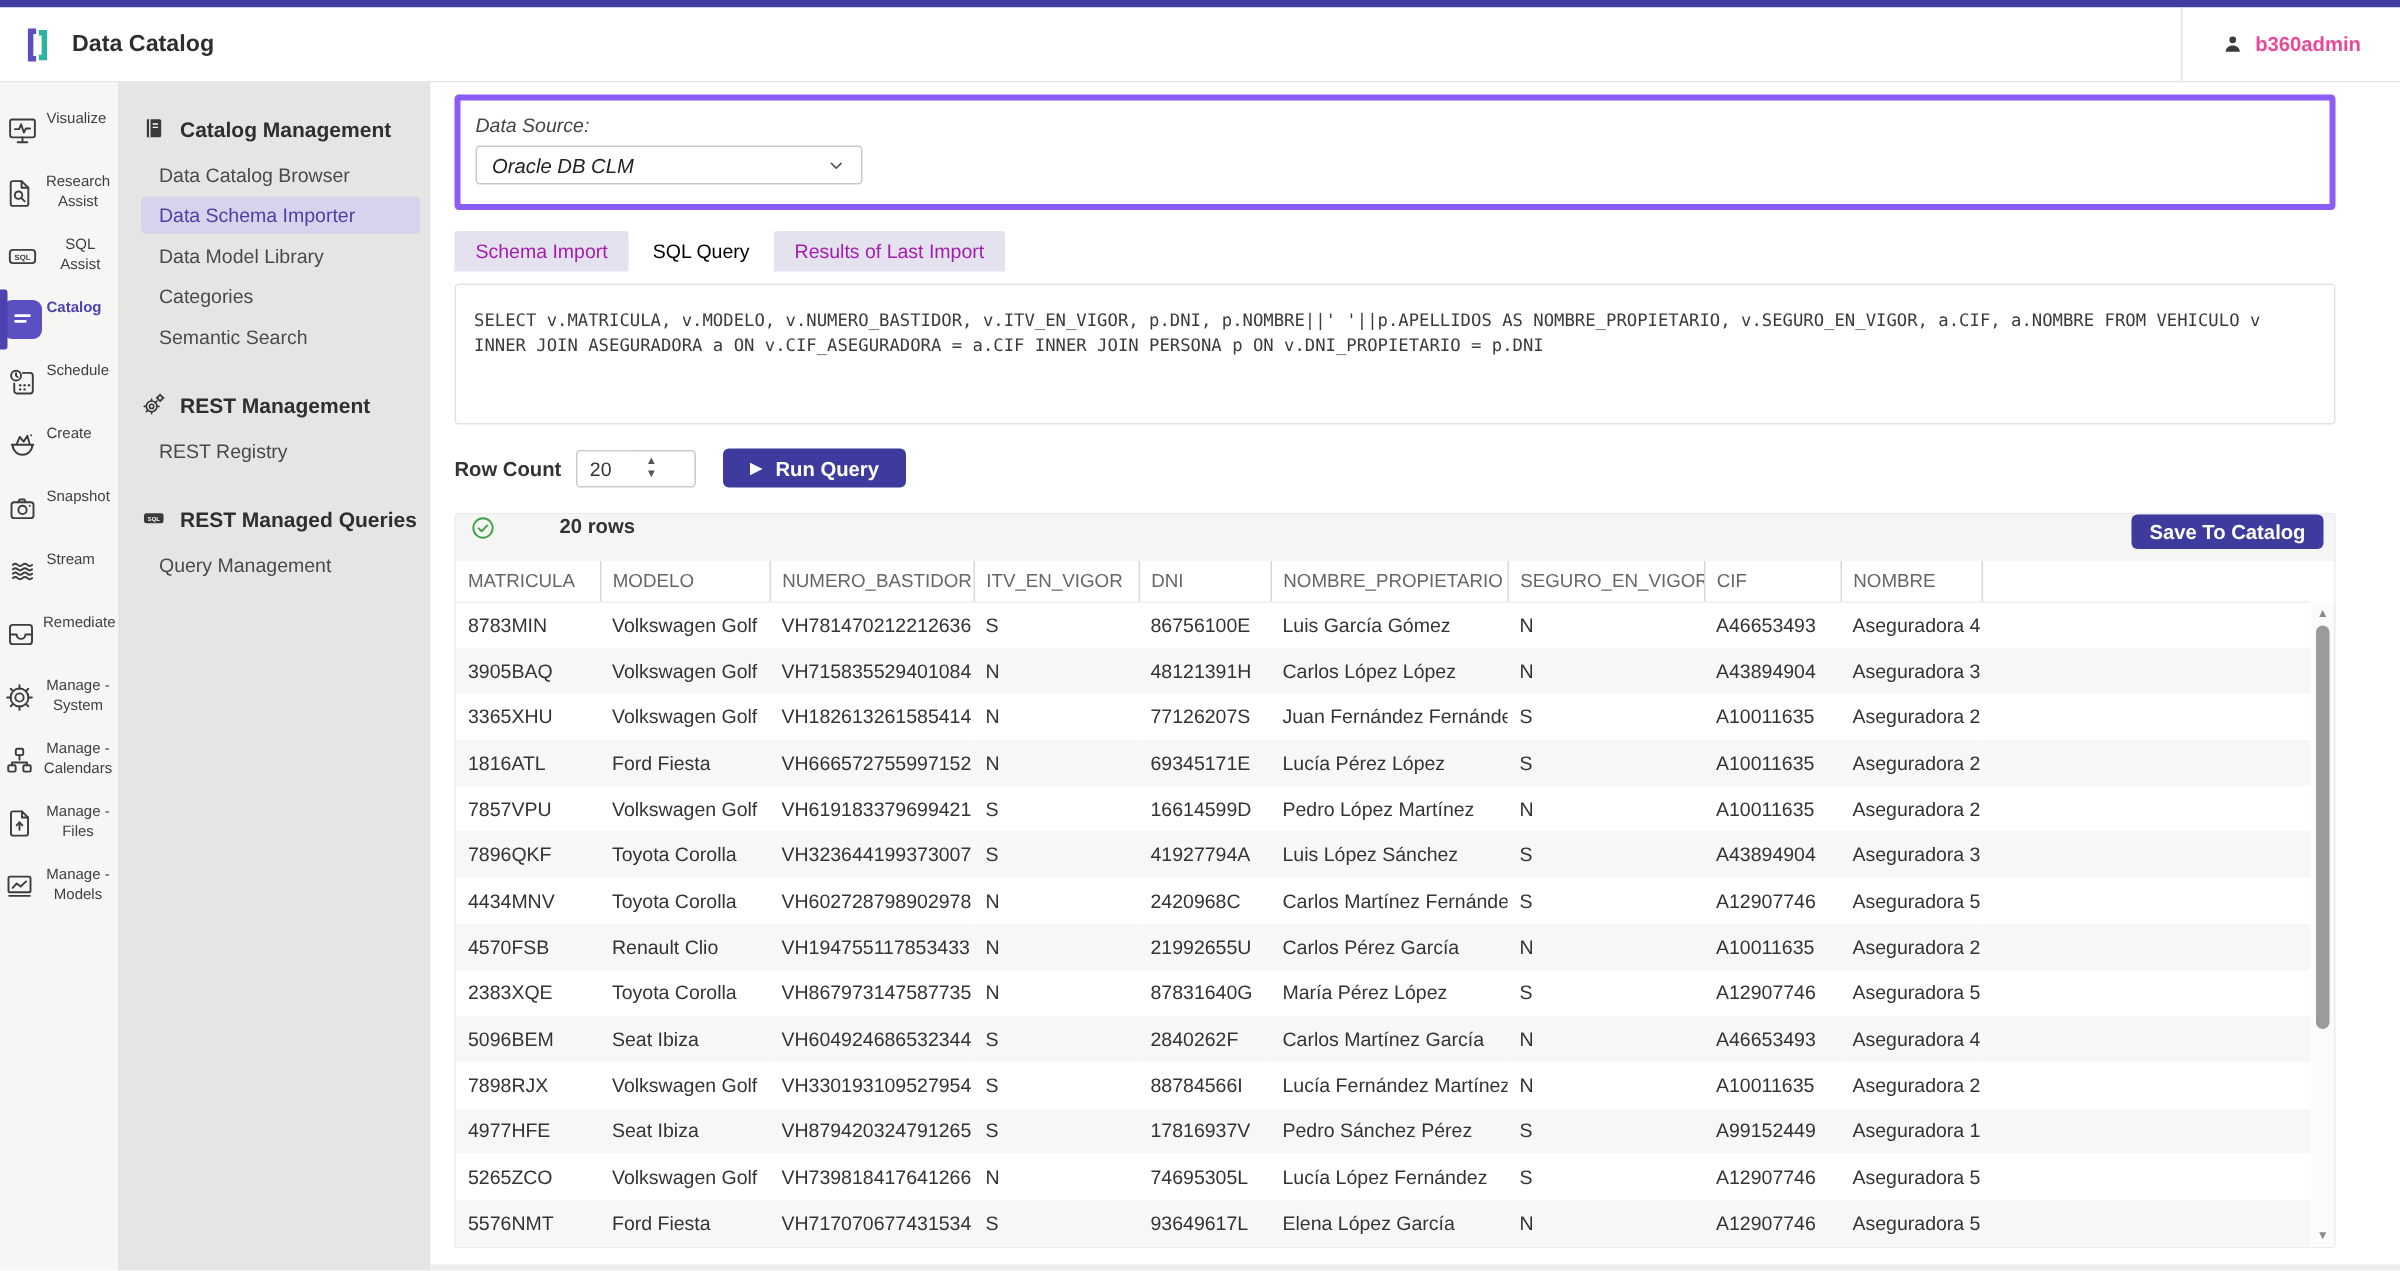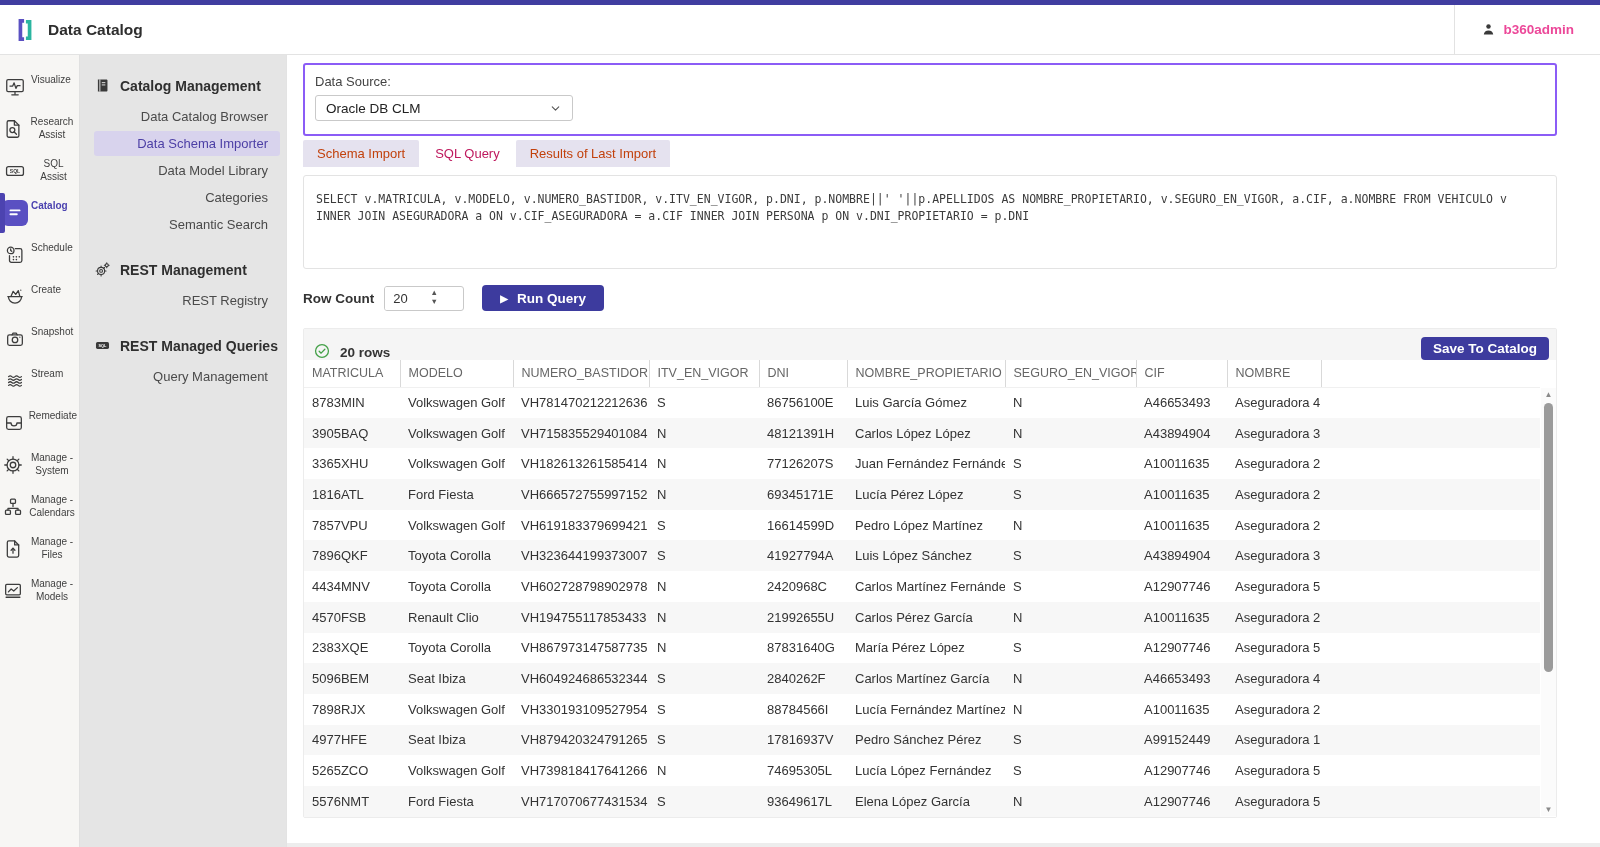--- a/index.html
+++ b/index.html
@@ -31,40 +31,40 @@
   .rail-label { font-size:10px; color:#3f3f3f; text-align:center; line-height:1.25; }
   .rail-item.active .rail-label { color:#4c43b0; font-weight:bold; }
 
   
   .sidebar { width:207px; background:#e5e5e5; border-right:1px solid #e3e3e3;
              padding-top:18px; overflow:hidden; flex:none; }
   .sb-section-title { display:flex; align-items:center; gap:9px; padding-left:14px;
              font-size:14px; font-weight:bold; color:#2f2f2f; margin-bottom:10px; margin-top:4px; }
   .sb-section-title .sb-ico { width:17px; height:17px; color:#3a3a3a; display:flex; }
   .sb-item { font-size:13px; color:#4a4a4a; padding:5px 12px; margin:2px 6px 2px 14px;
-             border-radius:3px; cursor:pointer;text-align:right; }
+             border-radius:3px; cursor:pointer; }
   .sb-item.selected { background:#d8d3ed; color:#4c3fa5; }
   .sb-gap { height:18px; }
 
   
   .content { flex:1; position:relative; padding:8px 43px 0 16px; overflow:hidden; background:#fff; }
 
-  .datasource-card { border:2px solid #8b5cf6; border-radius:3px; padding:9px 10px 13px 10px;
-                     margin-bottom:4px; }
+  .datasource-card { border:4px solid #8b5cf6; border-radius:3px; padding:9px 10px 13px 10px;
+                     margin-bottom:14px;font-style:italic; }
   .ds-label { font-size:13px; color:#444; margin-bottom:6px; }
   .select { width:258px; height:26px; border:1px solid #c9c9c9; border-radius:3px;
             display:flex; align-items:center; padding:0 10px; font-size:13.5px; color:#222;
             cursor:pointer; background:#fff; }
   .select .sel-val { flex:1; }
   .select svg { color:#555; }
 
   .tabs { display:flex; margin-bottom:8px; }
-  .tab { font-size:13px; color:#c2410c; background:#e5e2ef; padding:6px 14px;
+  .tab { font-size:13px; color:#a21caf; background:#e5e2ef; padding:6px 14px;
          border-radius:2px 2px 0 0; margin-right:2px; cursor:pointer; }
-  .tab.active { background:#fff; color:#be185d; }
+  .tab.active { background:#fff; color:#000000; }
 
   .sql-panel { border:1px solid #e3e3e3; border-radius:3px; min-height:94px;
                padding:15px 12px; cursor:text; }
   .sql-panel pre { font-family:"DejaVu Sans Mono", monospace; font-size:11.5px;
                    color:#3b3b3b; white-space:pre-wrap; line-height:1.45; }
 
   .runrow { display:flex; align-items:center; margin-top:16px; height:26px; }
   .rc-label { font-size:13.5px; font-weight:bold; color:#333; margin-right:10px; }
   .spinbox { display:flex; border:1px solid #c9c9c9; border-radius:3px; height:25px;
              width:80px; overflow:hidden; margin-right:18px; background:#fff; }
@@ -73,22 +73,22 @@
   .spin-btns { display:flex; flex-direction:column; justify-content:center; width:22px;
              font-size:7.5px; color:#555; line-height:1.15; text-align:center; }
   .spin-btns span { cursor:pointer; }
   .btn { background:#3d3b9e; color:#fff; border:none; border-radius:4px;
          font-family:"Liberation Sans", sans-serif; font-size:13.5px; font-weight:bold;
          cursor:pointer; }
   .run-btn { height:26px; padding:0 18px; display:flex; align-items:center; gap:9px; }
   .run-btn .play { font-size:10px; }
 
   .results { margin-top:17px; border:1px solid #ececec; border-radius:2px; }
-  .results-head { height:31px; background:#f5f5f5; display:flex; align-items:flex-end;
-                  padding:0 7px 0 9px; }
+  .results-head { height:31px; background:#f5f5f5; display:flex; align-items:flex-start;
+                  padding:0 7px 0 9px;gap:33px; }
   .check-ico { width:18px; height:18px; display:flex; margin-right:9px; }
   .status-txt { font-size:13.5px; font-weight:bold; color:#333; }
   .save-btn { margin-left:auto; height:23px; padding:0 12px; }
 
   .table-wrap { position:relative; background:#fff; }
   table { border-collapse:collapse; table-layout:fixed; width:calc(100% - 16px); }
   thead th { height:27px; font-size:12.5px; font-weight:400; color:#666; text-align:left;
              padding-left:8px; border-left:1px solid #d9d9d9; border-bottom:1px solid #f0f0f0;
              white-space:nowrap; overflow:hidden; }
   thead th:first-child { border-left:none; }

